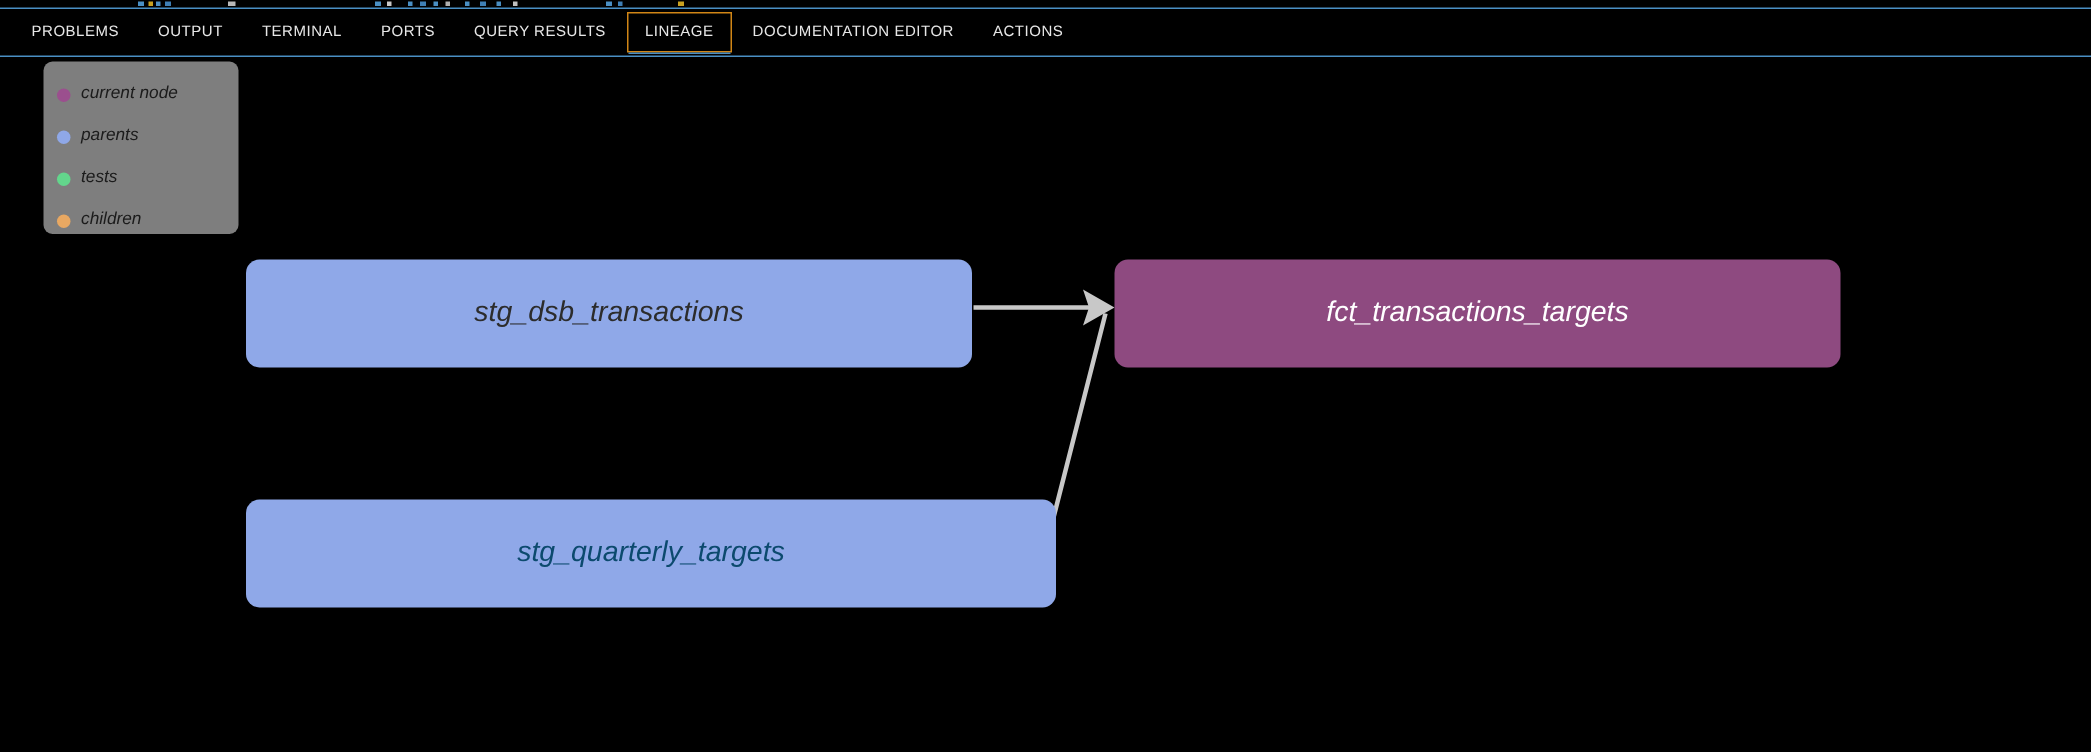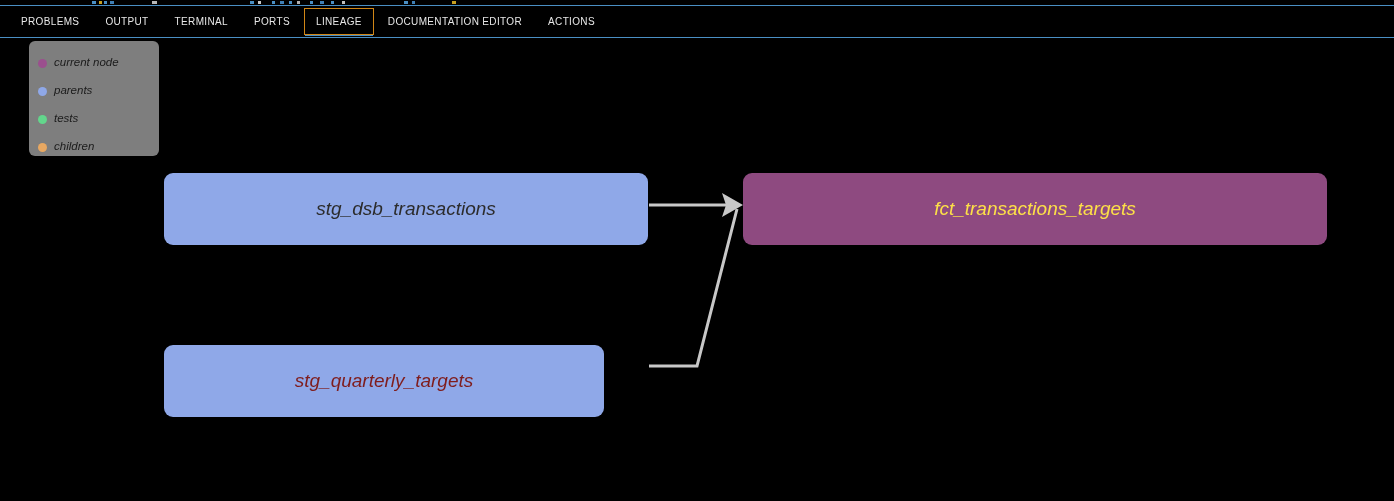--- a/index.html
+++ b/index.html
@@ -181,20 +181,23 @@
       </div>
       <div class="tab">
         <span>OUTPUT</span>
       </div>
       <div class="tab">
         <span>TERMINAL</span>
       </div>
       <div class="tab">
         <span>PORTS</span>
       </div>
+      <div class="tab">
+        <span>QUERY RESULTS</span>
+      </div>
       <div class="tab active">
         <span>LINEAGE</span>
         <span class="tab-focus-box"></span>
         <span class="tab-underline"></span>
       </div>
       <div class="tab">
         <span>DOCUMENTATION EDITOR</span>
       </div>
       <div class="tab">
         <span>ACTIONS</span>
@@ -227,21 +230,21 @@
         </div>
         <div class="legend-row">
           <span class="legend-dot" style="background: rgb(232, 168, 98);"></span>
           <span class="legend-label">children</span>
         </div>
       </div>
 
   <div class="node parent" style="left: 164px; top: 134px; width: 484px; height: 72px; background: rgb(143, 168, 232); color: rgb(44, 44, 44);">
         <span>stg_dsb_transactions</span>
       </div>
-      <div class="node parent" style="left: 164px; top: 306px; width: 440px; height: 72px; background: rgb(143, 168, 232); color: #7f1d1d;">
+      <div class="node parent" style="left: 164px; top: 294px; width: 540px; height: 72px; background: rgb(143, 168, 232); color: #0c4a6e;">
         <span>stg_quarterly_targets</span>
       </div>
-      <div class="node current" style="left: 743px; top: 134px; width: 584px; height: 72px; background: rgb(142, 74, 128); color: #fde047;">
+      <div class="node current" style="left: 743px; top: 134px; width: 484px; height: 72px; background: rgb(142, 74, 128); color: #ffffff;">
         <span>fct_transactions_targets</span>
       </div>
     </div>
 
 </div>
 
 </body></html>

